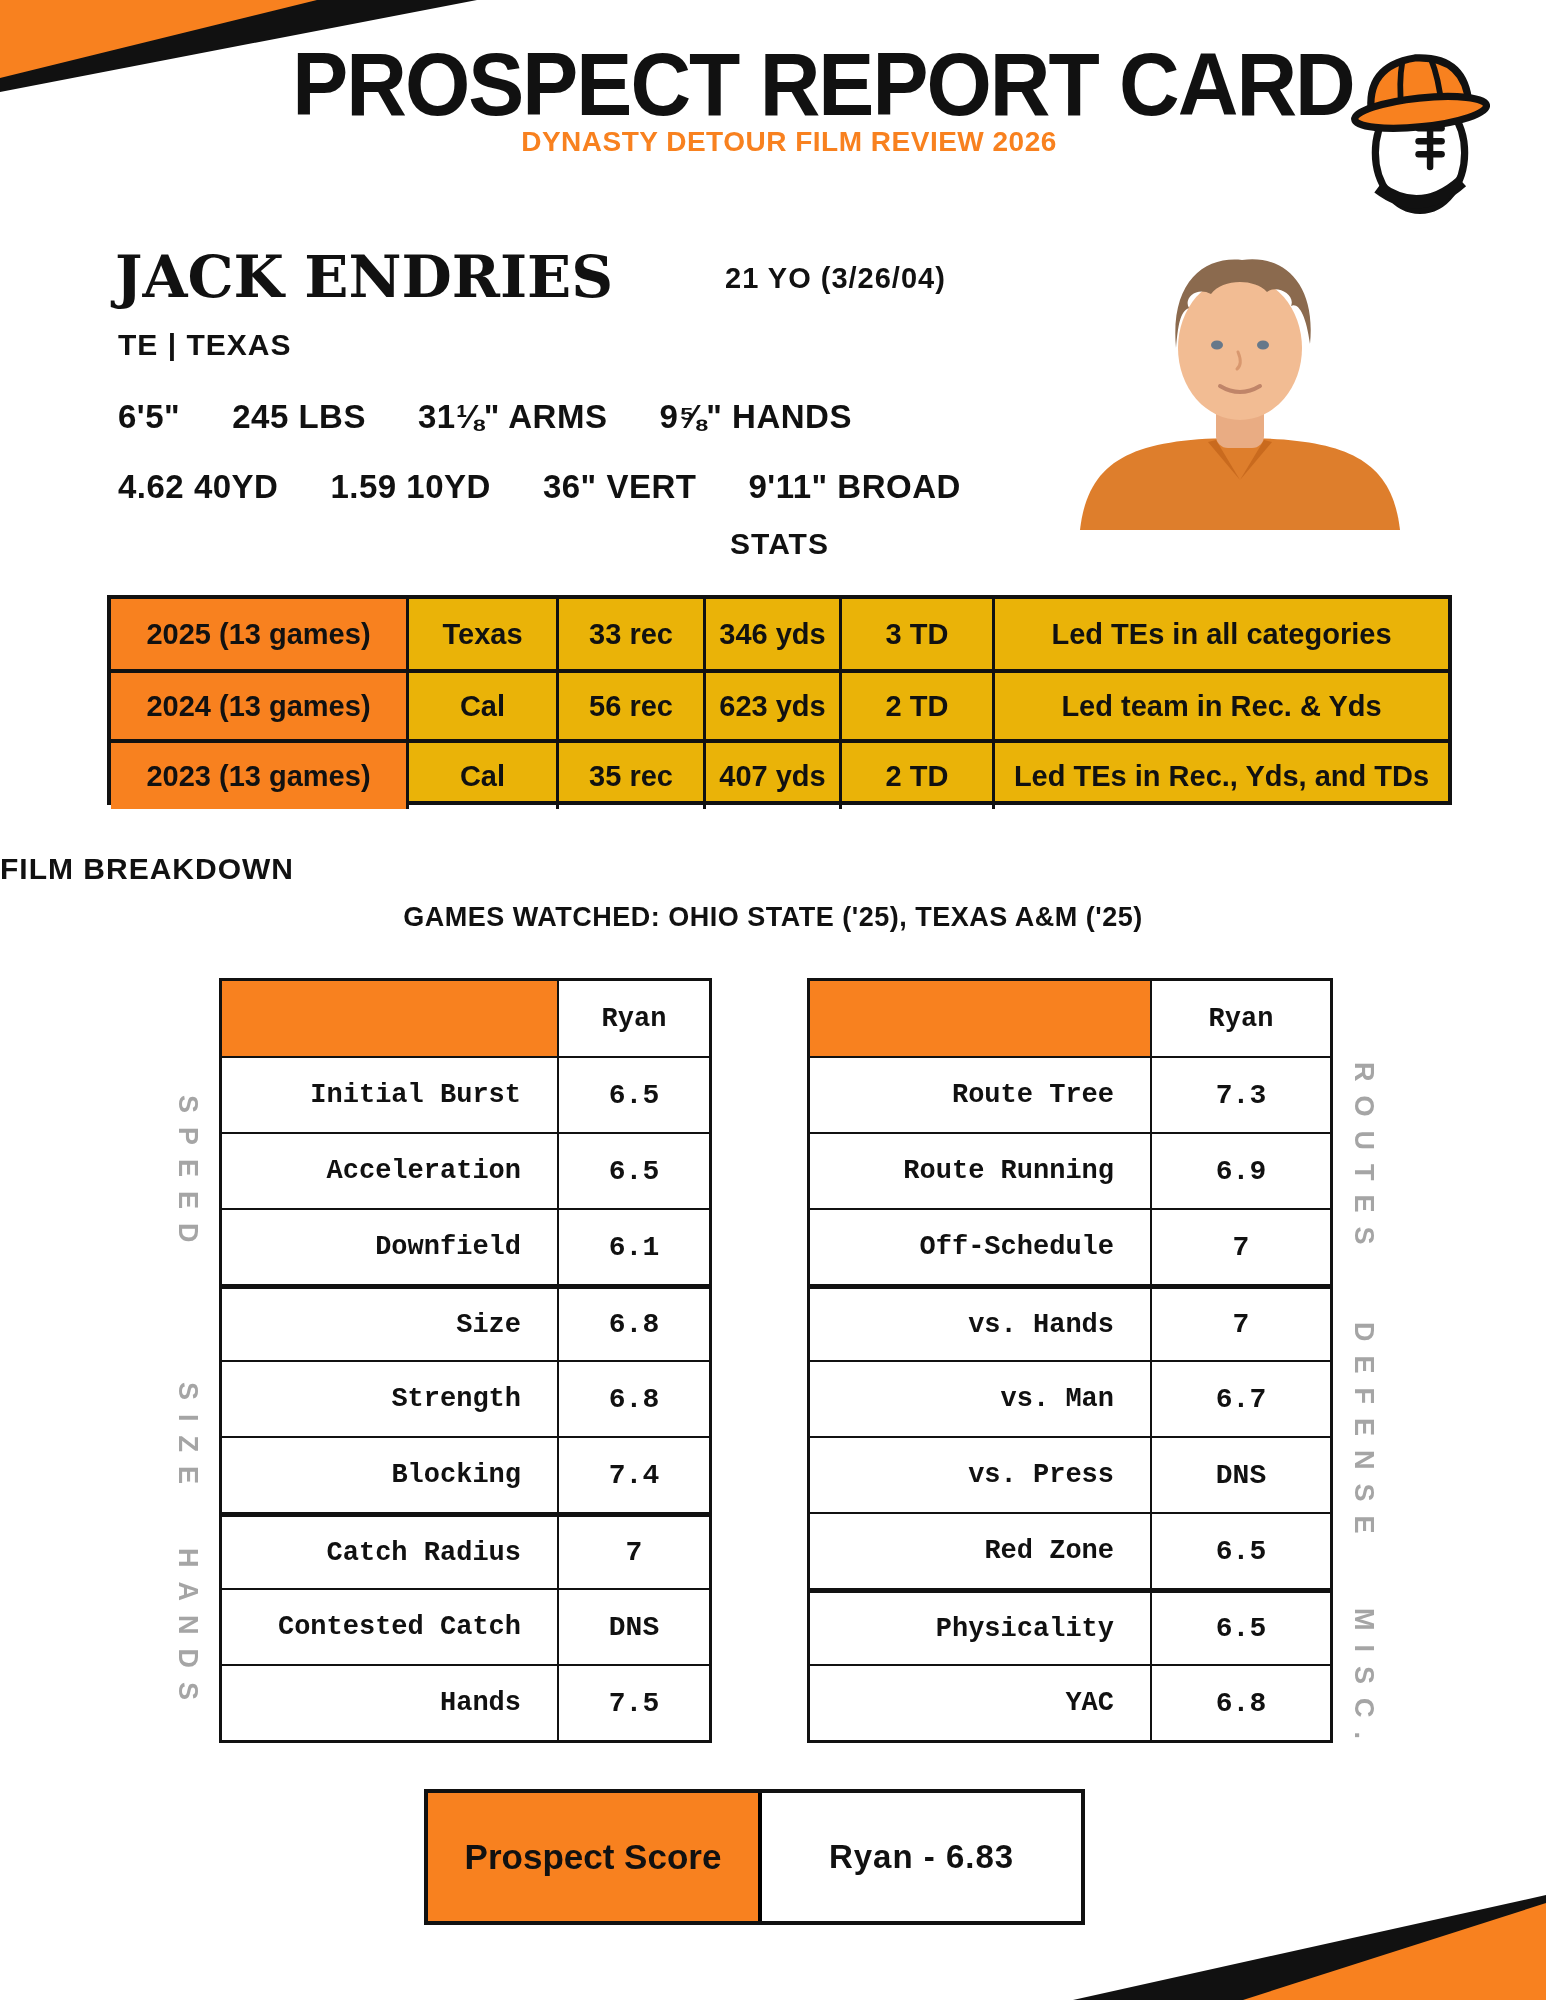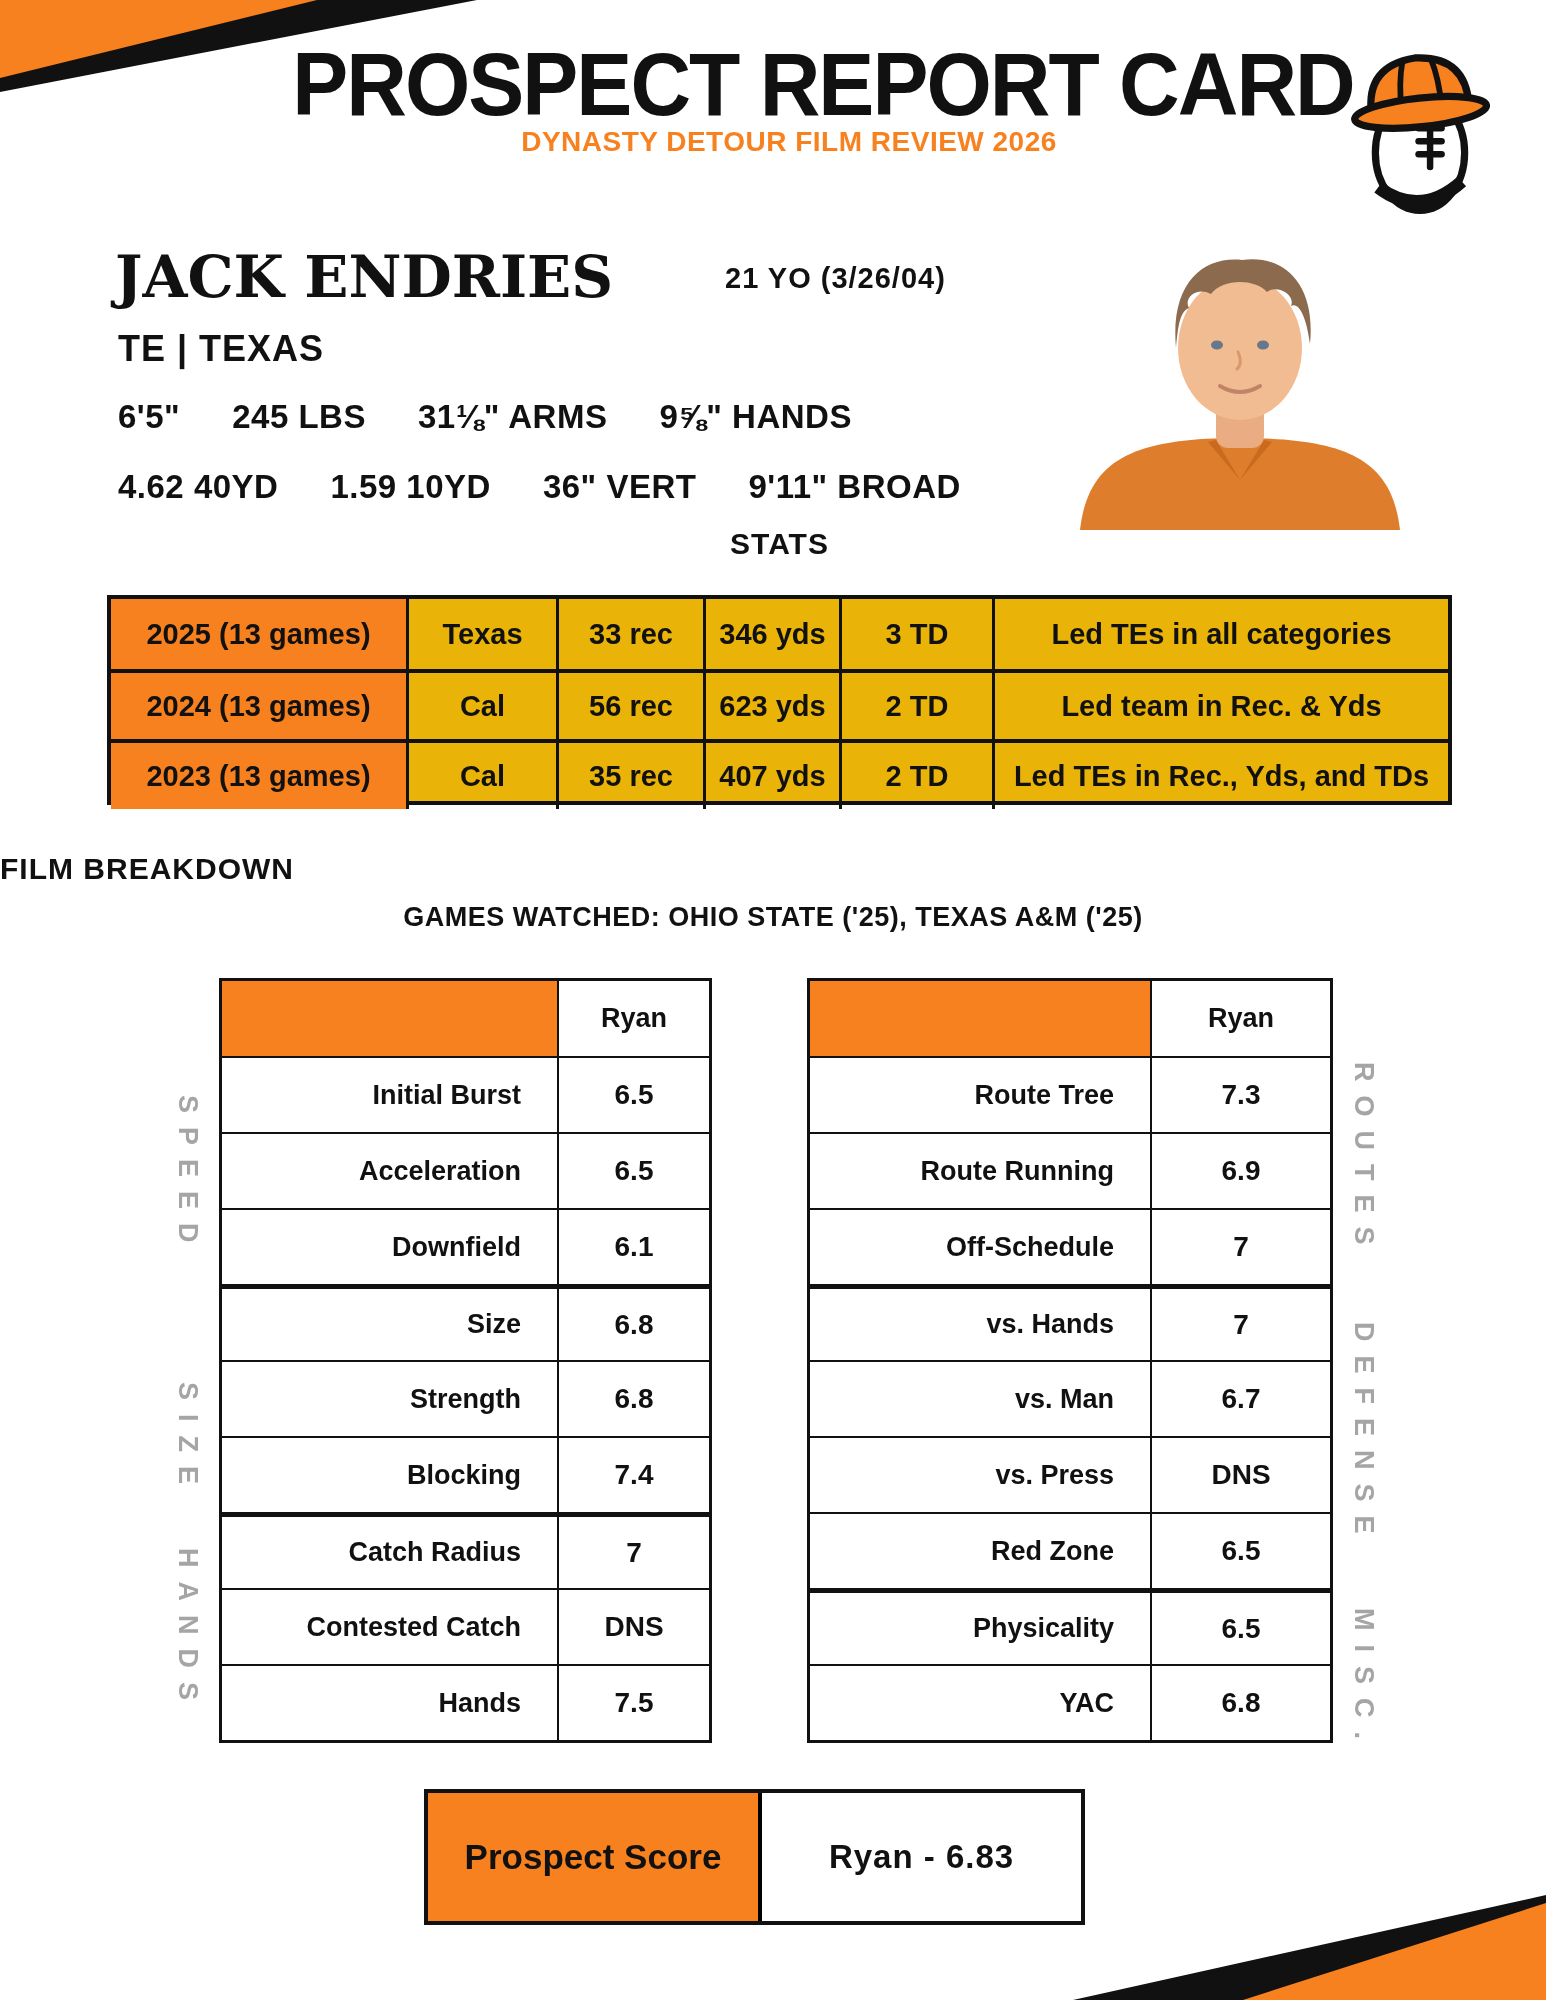--- a/index.html
+++ b/index.html
@@ -19,21 +19,21 @@
     position:absolute;left:16px;top:126px;width:1546px;text-align:center;
     font-size:28px;font-weight:bold;letter-spacing:0.5px;color:#F8811F;white-space:nowrap;
   }
   .logo{position:absolute;left:1348px;top:46px;width:144px;height:176px;}
   
   .player-name{
     position:absolute;left:115px;top:243px;font-family:"DejaVu Serif",serif;
     font-weight:bold;font-size:58px;letter-spacing:0px;white-space:nowrap;
   }
   .player-age{position:absolute;left:725px;top:262px;font-size:29px;font-weight:bold;letter-spacing:1px;white-space:nowrap;}
-  .player-pos{position:absolute;left:118px;top:328px;font-size:36px;font-weight:bold;letter-spacing:1px;}
+  .player-pos{position:absolute;left:118px;top:328px;font-size:30px;font-weight:bold;letter-spacing:1px;}
   .meas{position:absolute;left:118px;display:flex;gap:52px;font-size:33px;font-weight:bold;letter-spacing:0.5px;white-space:nowrap;}
   .meas.l1{top:398px;}
   .meas.l2{top:468px;}
   .photo{position:absolute;left:1070px;top:248px;width:340px;height:282px;}
   
   .stats-title{position:absolute;left:107px;top:527px;width:1345px;text-align:center;font-size:30px;font-weight:bold;letter-spacing:1px;}
   .stats-table{
     position:absolute;left:107px;top:595px;width:1345px;height:210px;
     display:grid;grid-template-columns:295px 150px 147px 136px 153px 1fr;
     grid-auto-rows:70px;border:4px solid #111;box-sizing:border-box;background:#eab308;
@@ -51,21 +51,21 @@
   .film-sub{position:absolute;left:0;top:902px;width:1546px;text-align:center;font-size:27px;font-weight:bold;letter-spacing:0.5px;}
   .film-table{
     position:absolute;top:978px;display:grid;
     grid-template-rows:75px repeat(9,76px);
     border:3px solid #111;box-sizing:border-box;background:#fff;
   }
   .film-table.left{left:219px;width:493px;grid-template-columns:335px 1fr;}
   .film-table.right{left:807px;width:526px;grid-template-columns:340px 1fr;}
   .film-table>div{
     display:flex;align-items:center;box-sizing:border-box;
-    border-top:2px solid #111;font-weight:bold;white-space:nowrap;
+    border-top:2px solid #111;font-weight:bold;white-space:nowrap;font-family:Liberation Mono, monospace;
   }
   .film-table>div:nth-child(-n+2){border-top:none;}
   .film-table .lab{justify-content:flex-end;padding-right:36px;font-size:27px;}
   .film-table .val{justify-content:center;border-left:2px solid #111;font-size:28px;}
   .film-table .g{border-top:5px solid #111;}
   .hcell{background:#F8811F;}
   .film-table .hname{justify-content:center;border-left:2px solid #111;font-size:27px;}
   
   .vlabel{
     position:absolute;writing-mode:vertical-rl;text-orientation:mixed;

